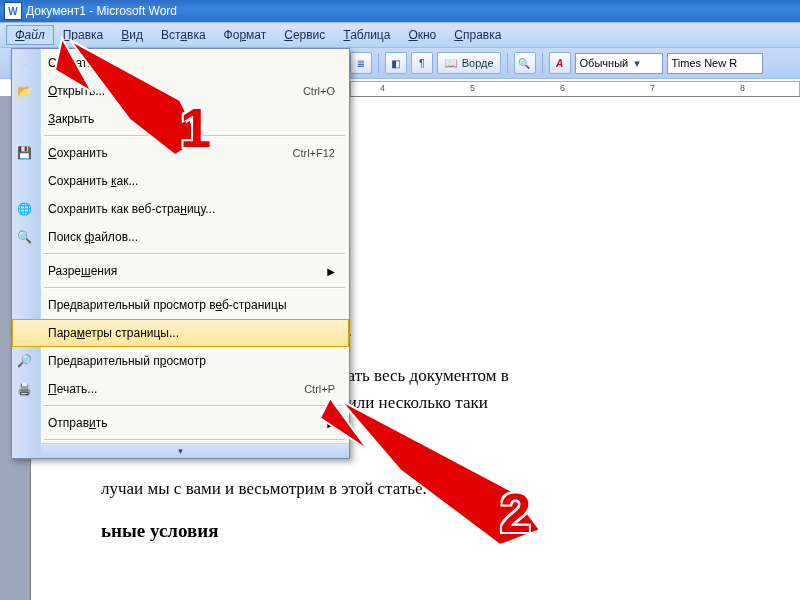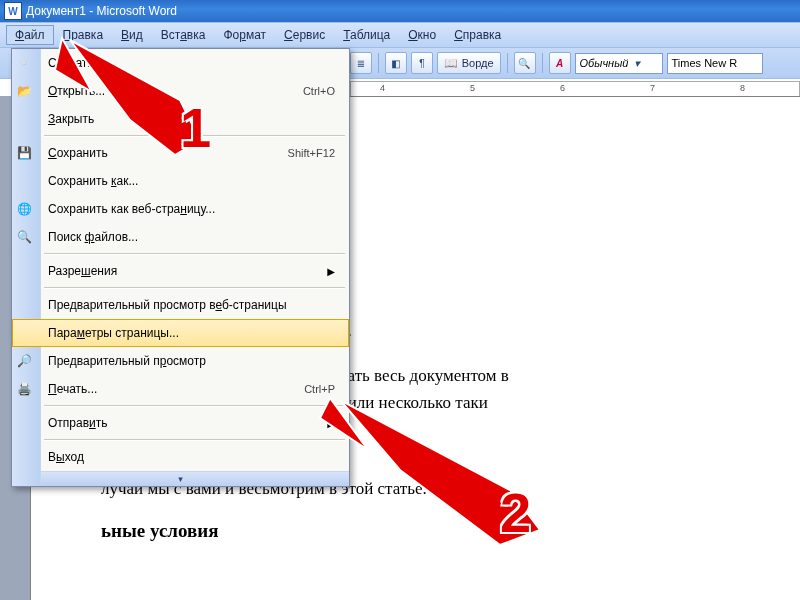--- a/index.html
+++ b/index.html
@@ -45,20 +45,21 @@
     color: #1a2a50;
   }
   .menubar .menuitem {
     padding: 3px 9px;
     cursor: default;
   }
   .menubar .menuitem.active {
     background: #c9dcf6;
     border: 1px solid #7a9ed6;
     padding: 2px 8px;
+    font-style: italic;
   }
   .menubar .menuitem u { text-decoration: underline; }
   
   .toolbars {
     background: linear-gradient(to bottom, #c7dbf8, #b3cdf2);
     height: 30px;
     border-bottom: 1px solid #9ebde8;
     display:flex;
     align-items:center;
     padding-left:350px;
@@ -225,21 +226,21 @@
   <div class="tbicon">◧</div>
   <div class="tbicon">¶</div>
   <div class="readbtn">
     <span>📖</span>
     <span>Ворде</span>
   </div>
   <div class="tbsep"></div>
   <div class="tbicon">🔍</div>
   <div class="tbsep"></div>
   <div class="tbicon" style="color:#c03; font-style:italic;font-weight:bold;">A</div>
-  <div class="tbcombo" style="width:78px;font-style:italic;">
+  <div class="tbcombo" style="width:78px;">
     <span>Обычный</span>
     <span class="arrow">▾</span>
   </div>
   <div class="tbcombo" style="width:86px;">
     <span>Times New R</span>
   </div>
 </div>
 
 <div class="ruler">
   <div class="bar"></div>
@@ -279,21 +280,21 @@
       <span class="label"><u>О</u>ткрыть...</span>
       <span class="shortcut">Ctrl+O</span>
     </div>
     <div class="dd-item">
       <span class="label"><u>З</u>акрыть</span>
     </div>
     <div class="dd-sep"></div>
     <div class="dd-item">
       <div class="dd-icon">💾</div>
       <span class="label"><u>С</u>охранить</span>
-      <span class="shortcut">Shift+F12</span>
+      <span class="shortcut">Ctrl+F12</span>
     </div>
     <div class="dd-item">
       <span class="label">Сохранить <u>к</u>ак...</span>
     </div>
     <div class="dd-item">
       <div class="dd-icon">🌐</div>
       <span class="label">Сохранить как веб-стра<u>н</u>ицу...</span>
     </div>
     <div class="dd-item">
       <div class="dd-icon">🔍</div>
@@ -319,23 +320,20 @@
       <div class="dd-icon">🖨️</div>
       <span class="label"><u>П</u>ечать...</span>
       <span class="shortcut">Ctrl+P</span>
     </div>
     <div class="dd-sep"></div>
     <div class="dd-item">
       <span class="label">Отправ<u>и</u>ть</span>
       <span class="arrow">▶</span>
     </div>
     <div class="dd-sep"></div>
-    <div class="dd-item">
-      <span class="label">В<u>ы</u>ход</span>
-    </div>
     <div class="dd-expand">▾</div>
   </div>
 
 <svg class="anno" style="left:0;top:0;" width="800" height="600">
 
   <defs>
     <marker id="ah1" markerWidth="10" markerHeight="10" refX="2" refY="3" orient="auto">
       <path d="M0,0 L0,6 L9,3 z" fill="#e30000"></path>
     </marker>
   </defs>

